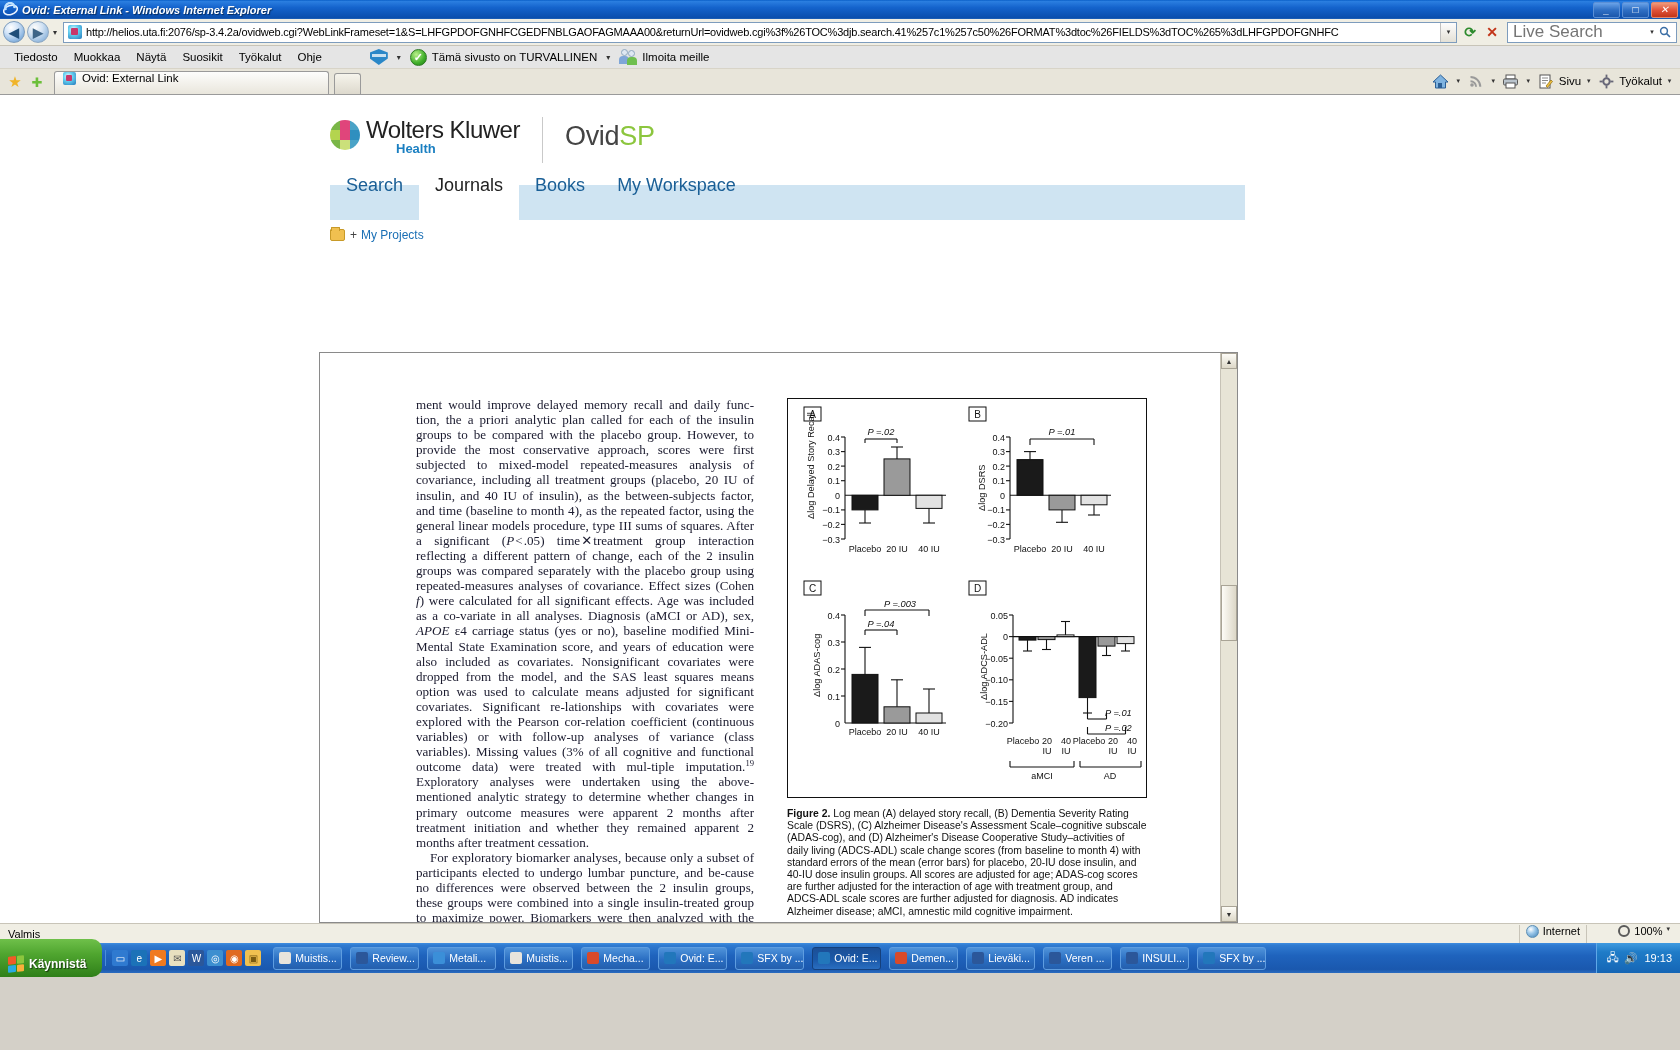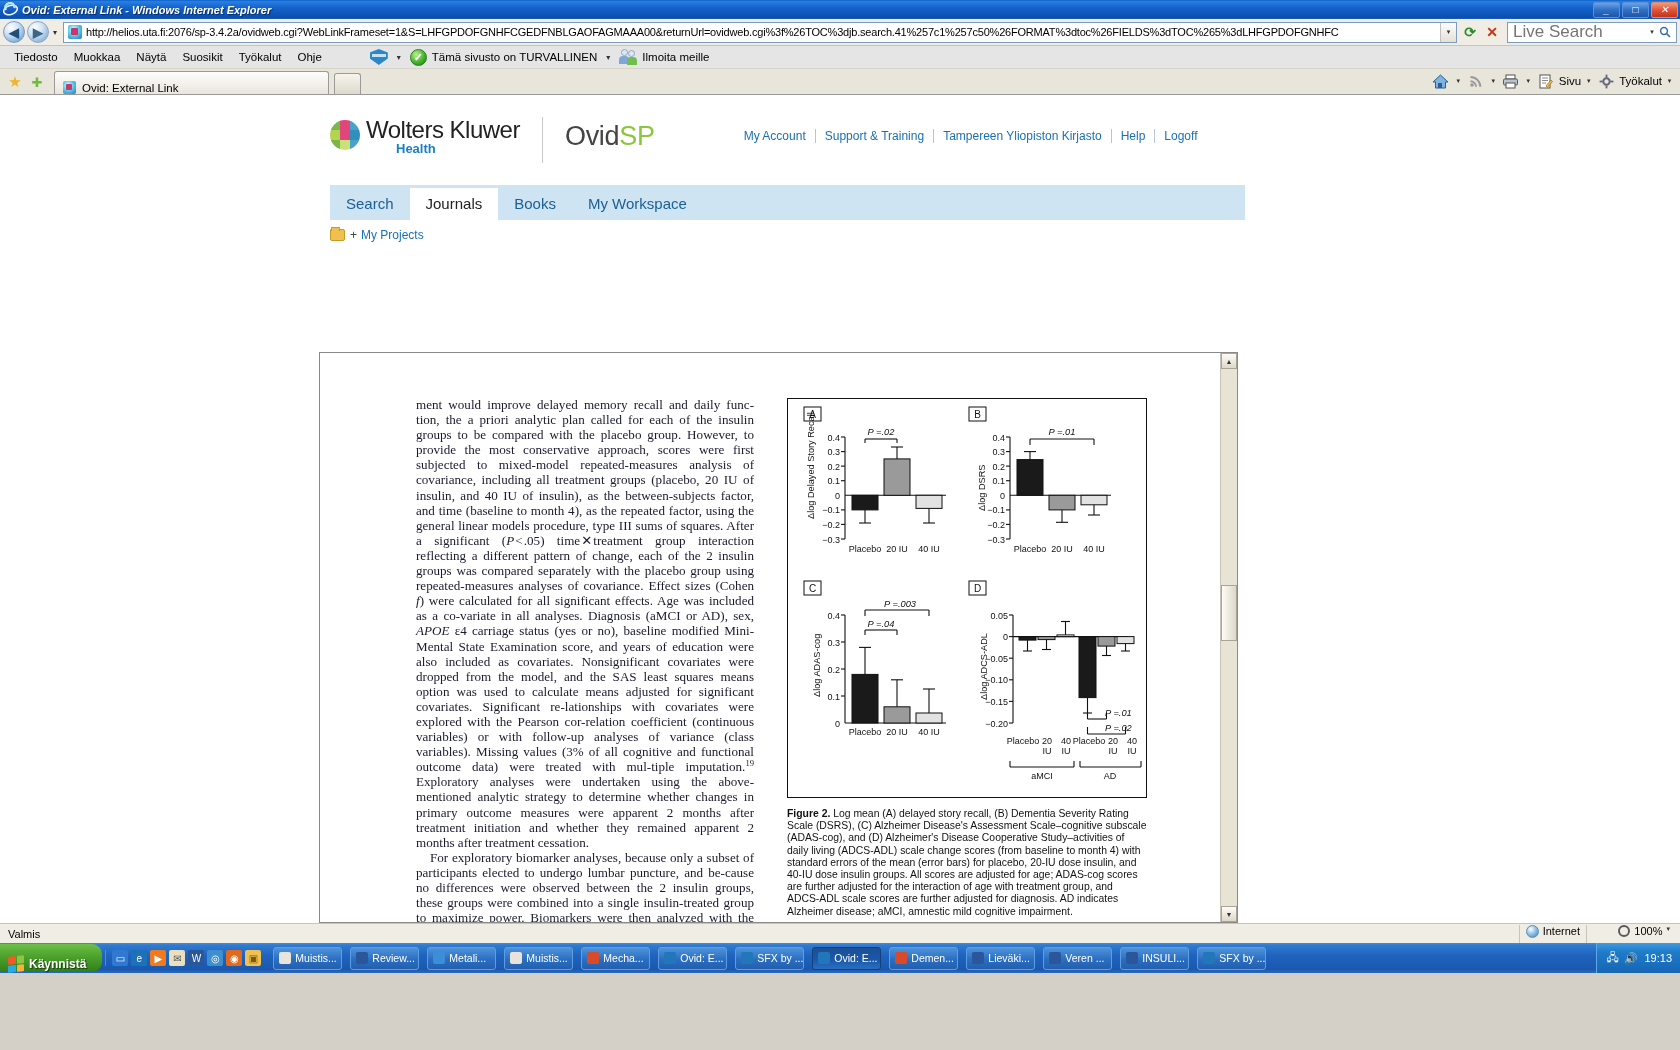--- a/index.html
+++ b/index.html
@@ -105,21 +105,21 @@
 
   
   .tabbar{
     height:26px;background:#e8e5da;display:flex;align-items:flex-end;
     border-bottom:1px solid #9a9a9a;padding-left:4px;
   }
   .favstar{width:22px;height:24px;display:flex;align-items:center;justify-content:center;font-size:15px;}
   .tab{
     height:23px;min-width:275px;background:linear-gradient(to bottom,#fdfdfc,#e9e6dc);
     border:1px solid #9a9a9a;border-bottom:0;border-radius:3px 3px 0 0;
-    display:flex;align-items:flex-end;padding:0 8px;margin-left:6px;font-size:11.5px;
+    display:flex;align-items:flex-start;padding:0 8px;margin-left:6px;font-size:11.5px;
   }
   .tab .tico{
     width:13px;height:13px;margin-right:6px;border-radius:2px;
     background:radial-gradient(circle at 40% 35%,#fff,#66d0f0 40%,#2277bb 100%);position:relative;
   }
   .tab .tico::after{content:"";position:absolute;left:3px;top:3px;width:6px;height:6px;background:#c8376b;border-radius:1px;}
   .newtab{
     width:27px;height:21px;background:linear-gradient(to bottom,#f6f4ec,#ddd9cd);
     border:1px solid #9a9a9a;border-bottom:0;border-radius:3px 3px 0 0;margin-left:5px;
   }
@@ -148,21 +148,21 @@
   .ovidsp .sp{color:#8cc63e;}
   .toplinks{margin-left:80px;padding-top:12px;display:flex;align-items:center;font-size:12px;}
   .toplinks a{color:#1a6fb5;text-decoration:none;padding:0 9px;white-space:nowrap;}
   .toplinks .vl{width:1px;height:14px;background:#b9c6d2;}
 
   .navtabs{
     margin:22px 0 0 330px;width:915px;height:35px;background:#cfe4f2;
     display:flex;align-items:flex-end;border-bottom:0;
   }
   .navtab{
-    padding:7px 16px 8px;font-size:15px;color:#1a5f96;white-space:nowrap;
+    padding:7px 16px 24px;font-size:18px;color:#1a5f96;white-space:nowrap;
   }
   .navtab.active{background:#fff;color:#222;}
   .myprojects{
     margin:8px 0 0 330px;display:flex;align-items:center;font-size:12px;color:#1a6fb5;
   }
   .proj-ico{
     width:15px;height:12px;margin-right:5px;background:#f0c050;border:1px solid #c89a28;border-radius:1px 2px 2px 2px;
     position:relative;
   }
   .proj-ico::before{content:"";position:absolute;top:-3px;left:0;width:7px;height:3px;background:#f0c050;border:1px solid #c89a28;border-bottom:0;border-radius:1px 1px 0 0}
@@ -211,21 +211,21 @@
   .magglass{width:12px;height:12px;border:2px solid #5a5a5a;border-radius:50%;position:relative}
   .zoomdrop{font-size:7px;color:#333}
 
   
   .taskbar{
     height:30px;
     background:linear-gradient(to bottom,#3f8de0 0%,#2f7ad0 8%,#1f63bd 42%,#1a58ae 88%,#2a6bc0 100%);
     display:flex;align-items:center;padding:0;
   }
   .startbtn{
-    height:28px;padding:12px 16px 0 8px;display:flex;align-items:center;gap:5px;
+    height:38px;padding:12px 16px 0 8px;display:flex;align-items:center;gap:5px;
     background:linear-gradient(to bottom,#6fc04a 0%,#4fa52f 40%,#2f7f19 100%);
     border-radius:0 10px 10px 0;color:#fff;font-weight:bold;font-size:12px;
     text-shadow:1px 1px 1px rgba(0,0,0,.6);
   }
   .startbtn .flag{width:16px;height:16px;display:grid;grid-template-columns:1fr 1fr;grid-template-rows:1fr 1fr;gap:1px;transform:skewY(-6deg)}
   .startbtn .flag div{border-radius:1px}
   .quicklaunch{display:flex;align-items:center;gap:3px;padding:0 6px;border-left:1px solid #4a8fd6;margin-left:3px}
   .ql-ico{width:16px;height:16px;border-radius:2px;display:flex;align-items:center;justify-content:center;font-size:10px;color:#fff}
   .tasks{display:flex;align-items:center;gap:8px;padding-left:6px;flex:1;overflow:hidden}
   .taskitem{
@@ -381,31 +381,20 @@
         </div>
         <div class="wk-name">
           <div class="l1">Wolters Kluwer</div>
           <div class="l2">Health</div>
         </div>
       </div>
       <div class="wk-div"></div>
       <div class="ovidsp">
         <span>Ovid</span><span class="sp">SP</span>
       </div>
-      <div class="toplinks">
-        <a>My Account</a>
-        <span class="vl"></span>
-        <a>Support &amp; Training</a>
-        <span class="vl"></span>
-        <a>Tampereen Yliopiston Kirjasto</a>
-        <span class="vl"></span>
-        <a>Help</a>
-        <span class="vl"></span>
-        <a>Logoff</a>
-      </div>
     </div>
 
     <div class="navtabs">
       <div class="navtab">Search</div>
       <div class="navtab active">Journals</div>
       <div class="navtab">Books</div>
       <div class="navtab">My Workspace</div>
     </div>
 
     <div class="myprojects">

